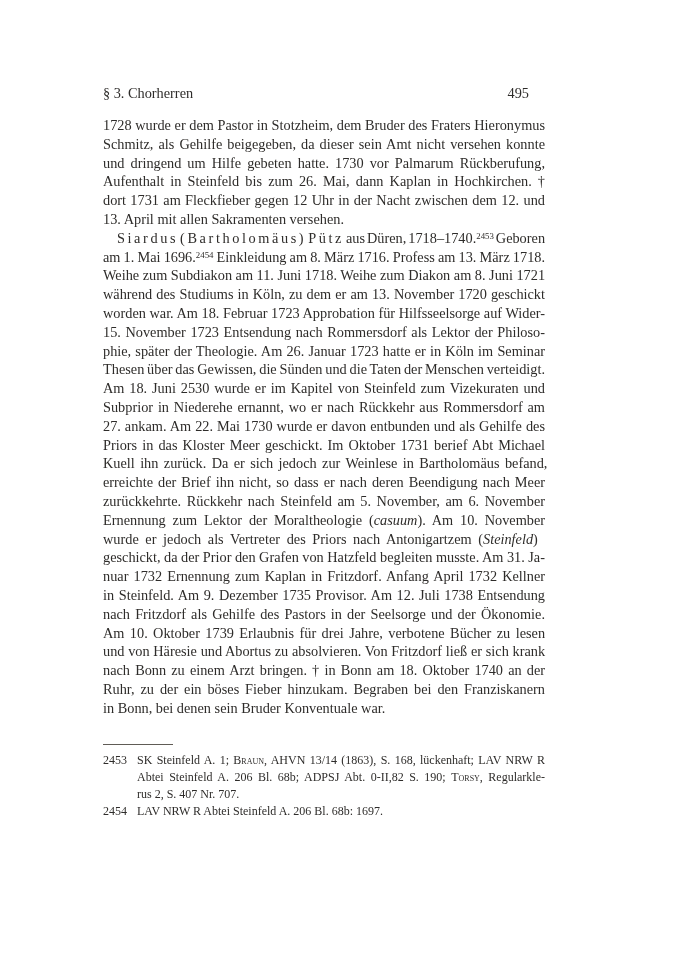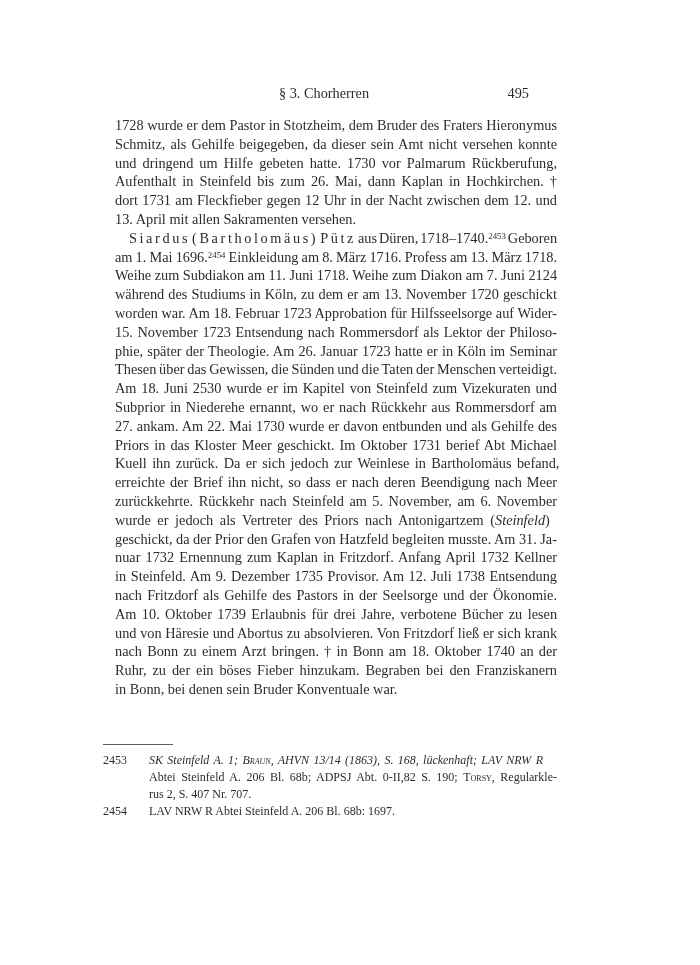--- a/index.html
+++ b/index.html
@@ -4,27 +4,27 @@
 <style>
   * { margin:0; padding:0; box-sizing:border-box; }
   html,body { background:#ffffff; }
   .page {
     position:relative; width:700px; height:965px; background:#ffffff;
     font-family:"Liberation Serif","DejaVu Serif",serif;
     color:var(--ink,#2e2c2a); overflow:hidden;
     -webkit-font-smoothing:antialiased;
   }
   .running-header { position:absolute; left:103px; top:84px; width:442px; height:19px; font-size:14.3px; line-height:19px; }
-  .section-title { position:absolute; left:0; right:0; text-align:center; }
+  .section-title { position:absolute; left:0; right:0; text-align:left; }
   .page-number { position:absolute; right:16px; top:0; }
   .body-text { position:absolute; left:103px; top:116px; width:442px; font-size:14.3px; }
   .jline { white-space:nowrap; overflow:visible; }
   .bline { height:18.8px; line-height:18.8px; }
   .bline.indent { padding-left:14px; }
-  .ln { white-space:nowrap;margin-left:12px; }
+  .ln { white-space:nowrap; }
   .seg-sp { letter-spacing:2.6px; }
   .seg-i  { font-style:italic; }
   .seg-sc { font-variant:small-caps; }
   .seg-sup { font-size:8.8px; position:relative; top:-4px; letter-spacing:0; }
   .footnote-sep { position:absolute; left:103px; top:744px; width:70px; height:1px; background:#605c56; }
   .footnotes { position:absolute; left:103px; top:752px; width:442px; font-size:12px; }
   .fn-item { position:relative; padding-left:34px; }
   .fn-num { position:absolute; left:0; top:0; line-height:16.9px; }
   .fn-line { height:16.9px; line-height:16.9px; }
 </style>
@@ -41,50 +41,51 @@
         <div class="jline bline"><span class="ln" style="word-spacing: 0.04px;"><span>1728 wurde er dem Pastor in Stotzheim, dem Bruder des Fraters Hieronymus</span></span></div>
         <div class="jline bline"><span class="ln" style="word-spacing: 1.48px;"><span>Schmitz, als Gehilfe beigegeben, da dieser sein Amt nicht versehen konnte</span></span></div>
         <div class="jline bline"><span class="ln" style="word-spacing: 2.48px;"><span>und dringend um Hilfe gebeten hatte. 1730 vor Palmarum Rückberufung,</span></span></div>
         <div class="jline bline"><span class="ln" style="word-spacing: 2.57px;"><span>Aufenthalt in Steinfeld bis zum 26. Mai, dann Kaplan in Hochkirchen. †</span></span></div>
         <div class="jline bline"><span class="ln" style="word-spacing: 0.77px;"><span>dort 1731 am Fleckfieber gegen 12 Uhr in der Nacht zwischen dem 12. und</span></span></div>
         <div class="jline bline lastline"><span class="ln"><span>13. April mit allen Sakramenten versehen.</span></span></div>
       </div>
       <div>
         <div class="jline bline indent"><span class="ln" style="word-spacing: -1.6px; letter-spacing: 0px;"><span class="seg-sp">Siardus</span><span> </span><span class="seg-sp">(Bartholomäus)</span><span> </span><span class="seg-sp">Pütz</span><span> aus Düren, 1718–1740.</span><span class="seg-sup">2453</span><span> Geboren</span></span></div>
         <div class="jline bline"><span class="ln" style="word-spacing: -0.43px;"><span>am 1. Mai 1696.</span><span class="seg-sup">2454</span><span> Einkleidung am 8. März 1716. Profess am 13. März 1718.</span></span></div>
-        <div class="jline bline"><span class="ln" style="word-spacing: -0.03px;"><span>Weihe zum Subdiakon am 11. Juni 1718. Weihe zum Diakon am 7. Juni 2124</span></span></div>
+        <div class="jline bline"><span class="ln" style="word-spacing: -0.03px;"><span>Weihe zum Subdiakon am 11. Juni 1718. Weihe zum Diakon am 8. Juni 1721</span></span></div>
         <div class="jline bline"><span class="ln" style="word-spacing: 0.5px;"><span>während des Studiums in Köln, zu dem er am 13. November 1720 geschickt</span></span></div>
         <div class="jline bline"><span class="ln" style="word-spacing: 0.03px;"><span>worden war. Am 18. Februar 1723 Approbation für Hilfsseelsorge auf Wider-</span></span></div>
         <div class="jline bline"><span class="ln" style="word-spacing: 1.02px;"><span>15. November 1723 Entsendung nach Rommersdorf als Lektor der Philoso-</span></span></div>
         <div class="jline bline"><span class="ln" style="word-spacing: 0.61px;"><span>phie, später der Theologie. Am 26. Januar 1723 hatte er in Köln im Seminar</span></span></div>
         <div class="jline bline"><span class="ln" style="word-spacing: -0.74px;"><span>Thesen über das Gewissen, die Sünden und die Taten der Menschen verteidigt.</span></span></div>
         <div class="jline bline"><span class="ln" style="word-spacing: 1.29px;"><span>Am 18. Juni 2530 wurde er im Kapitel von Steinfeld zum Vizekuraten und</span></span></div>
         <div class="jline bline"><span class="ln" style="word-spacing: 1.28px;"><span>Subprior in Niederehe ernannt, wo er nach Rückkehr aus Rommersdorf am</span></span></div>
         <div class="jline bline"><span class="ln" style="word-spacing: 0.4px;"><span>27. ankam. Am 22. Mai 1730 wurde er davon entbunden und als Gehilfe des</span></span></div>
         <div class="jline bline"><span class="ln" style="word-spacing: 1.49px;"><span>Priors in das Kloster Meer geschickt. Im Oktober 1731 berief Abt Michael</span></span></div>
         <div class="jline bline"><span class="ln" style="word-spacing: 1.8px;"><span>Kuell ihn zurück. Da er sich jedoch zur Weinlese in Bartholomäus befand,</span></span></div>
         <div class="jline bline"><span class="ln" style="word-spacing: 1.47px;"><span>erreichte der Brief ihn nicht, so dass er nach deren Beendigung nach Meer</span></span></div>
         <div class="jline bline"><span class="ln" style="word-spacing: 1.93px;"><span>zurückkehrte. Rückkehr nach Steinfeld am 5. November, am 6. November</span></span></div>
+        <div class="jline bline"><span class="ln" style="word-spacing: 3.24px;"><span>Ernennung zum Lektor der Moraltheologie (</span><span class="seg-i">casuum</span><span>). Am 10. November</span></span></div>
         <div class="jline bline"><span class="ln" style="word-spacing: 3.04px;"><span>wurde er jedoch als Vertreter des Priors nach Antonigartzem (</span><span class="seg-i">Steinfeld</span><span>)</span></span></div>
         <div class="jline bline"><span class="ln" style="word-spacing: -0.06px;"><span>geschickt, da der Prior den Grafen von Hatzfeld begleiten musste. Am 31. Ja-</span></span></div>
         <div class="jline bline"><span class="ln" style="word-spacing: 1.52px;"><span>nuar 1732 Ernennung zum Kaplan in Fritzdorf. Anfang April 1732 Kellner</span></span></div>
         <div class="jline bline"><span class="ln" style="word-spacing: 1.01px;"><span>in Steinfeld. Am 9. Dezember 1735 Provisor. Am 12. Juli 1738 Entsendung</span></span></div>
         <div class="jline bline"><span class="ln" style="word-spacing: 1.58px;"><span>nach Fritzdorf als Gehilfe des Pastors in der Seelsorge und der Ökonomie.</span></span></div>
         <div class="jline bline"><span class="ln" style="word-spacing: 1.82px;"><span>Am 10. Oktober 1739 Erlaubnis für drei Jahre, verbotene Bücher zu lesen</span></span></div>
         <div class="jline bline"><span class="ln" style="word-spacing: 0.12px;"><span>und von Häresie und Abortus zu absolvieren. Von Fritzdorf ließ er sich krank</span></span></div>
         <div class="jline bline"><span class="ln" style="word-spacing: 1.57px;"><span>nach Bonn zu einem Arzt bringen. † in Bonn am 18. Oktober 1740 an der</span></span></div>
         <div class="jline bline"><span class="ln" style="word-spacing: 2.33px;"><span>Ruhr, zu der ein böses Fieber hinzukam. Begraben bei den Franziskanern</span></span></div>
         <div class="jline bline lastline"><span class="ln"><span>in Bonn, bei denen sein Bruder Konventuale war.</span></span></div>
       </div>
     </div>
   <div class="footnote-sep"></div>
   <div class="footnotes">
       <div class="fn-item">
         <span class="fn-num">2453</span>
-        <div class="jline fn-line"><span class="ln" style="word-spacing: 1.33px; font-style: italic;"><span>SK Steinfeld A. 1; </span><span class="seg-sc">Braun</span><span>, AHVN 13/14 (1863), S. 168, lückenhaft; LAV NRW R</span></span></div>
+        <div class="jline fn-line"><span class="ln" style="word-spacing: 1.33px;"><span>SK Steinfeld A. 1; </span><span class="seg-sc">Braun</span><span>, AHVN 13/14 (1863), S. 168, lückenhaft; LAV NRW R</span></span></div>
         <div class="jline fn-line"><span class="ln" style="word-spacing: 2.5px;"><span>Abtei Steinfeld A. 206 Bl. 68b; ADPSJ Abt. 0-II,82 S. 190; </span><span class="seg-sc">Torsy</span><span>, Regularkle-</span></span></div>
         <div class="jline fn-line lastline"><span class="ln"><span>rus 2, S. 407 Nr. 707.</span></span></div>
       </div>
       <div class="fn-item">
         <span class="fn-num">2454</span>
         <div class="jline fn-line lastline"><span class="ln"><span>LAV NRW R Abtei Steinfeld A. 206 Bl. 68b: 1697.</span></span></div>
       </div>
     </div>
 </div>
 

